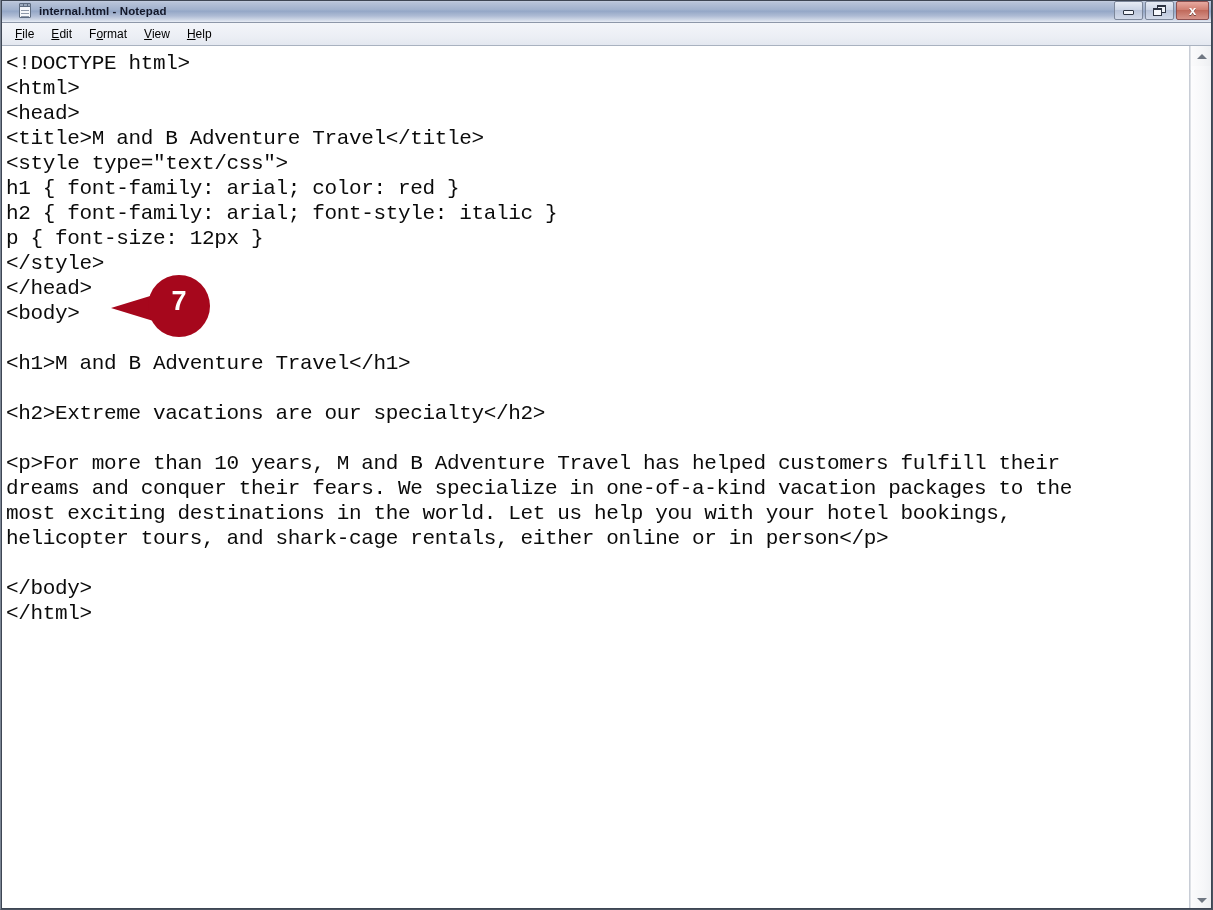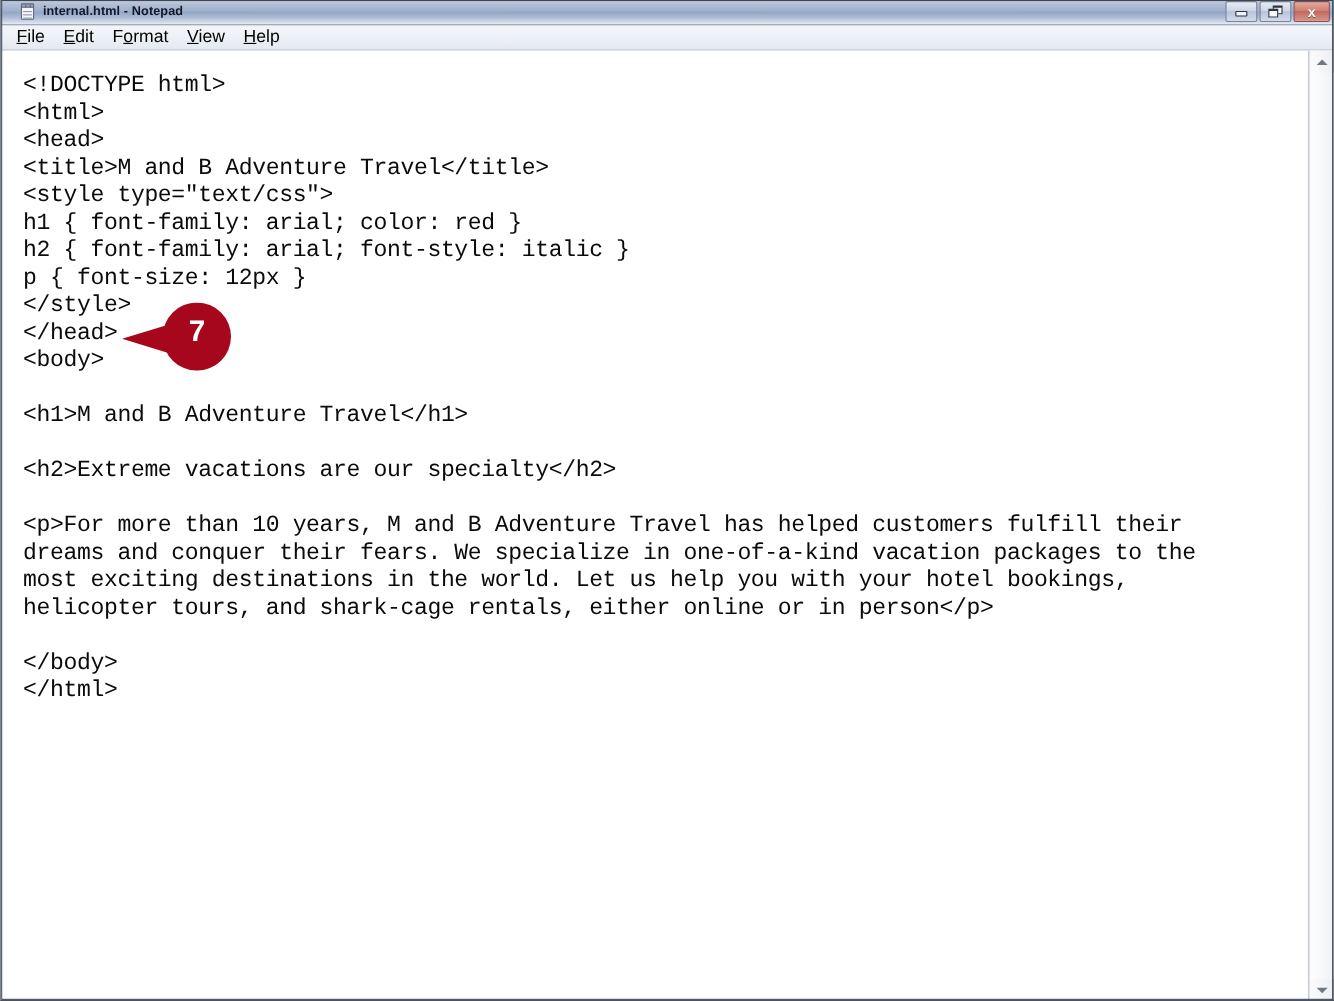--- a/index.html
+++ b/index.html
@@ -171,21 +171,21 @@
     height: 22px;
     background: linear-gradient(to bottom, #f3f5f9 0%, #eceff5 60%, #e4e8f0 100%);
     border-bottom: 1px solid #a9b2c0;
     display: flex;
     align-items: center;
     padding-left: 6px;
     user-select: none;
   }
 
   .menu-item {
-    font-size: 16px;
+    font-size: 12px;
     color: #000000;
     padding: 1px 9px 1px 8px;
     cursor: default;
     white-space: nowrap;
   }
   .menu-item u {
     text-decoration: underline;
   }
 
   
@@ -199,21 +199,21 @@
   .editor {
     flex: 1 1 auto;
     position: relative;
     overflow: hidden;
     padding: 4px 0 0 4px;
     box-sizing: border-box;
     border-right: 1px solid #c8cdd6;
   }
 
   .code {
-    margin: 16px;
+    margin: 1px;
     font-family: "Liberation Mono", "DejaVu Sans Mono", monospace;
     font-size: 21px;
     line-height: 25px;
     color: #0b0b0b;
     white-space: pre;
     letter-spacing: -0.35px;
   }
 
   
   .scrollbar {

